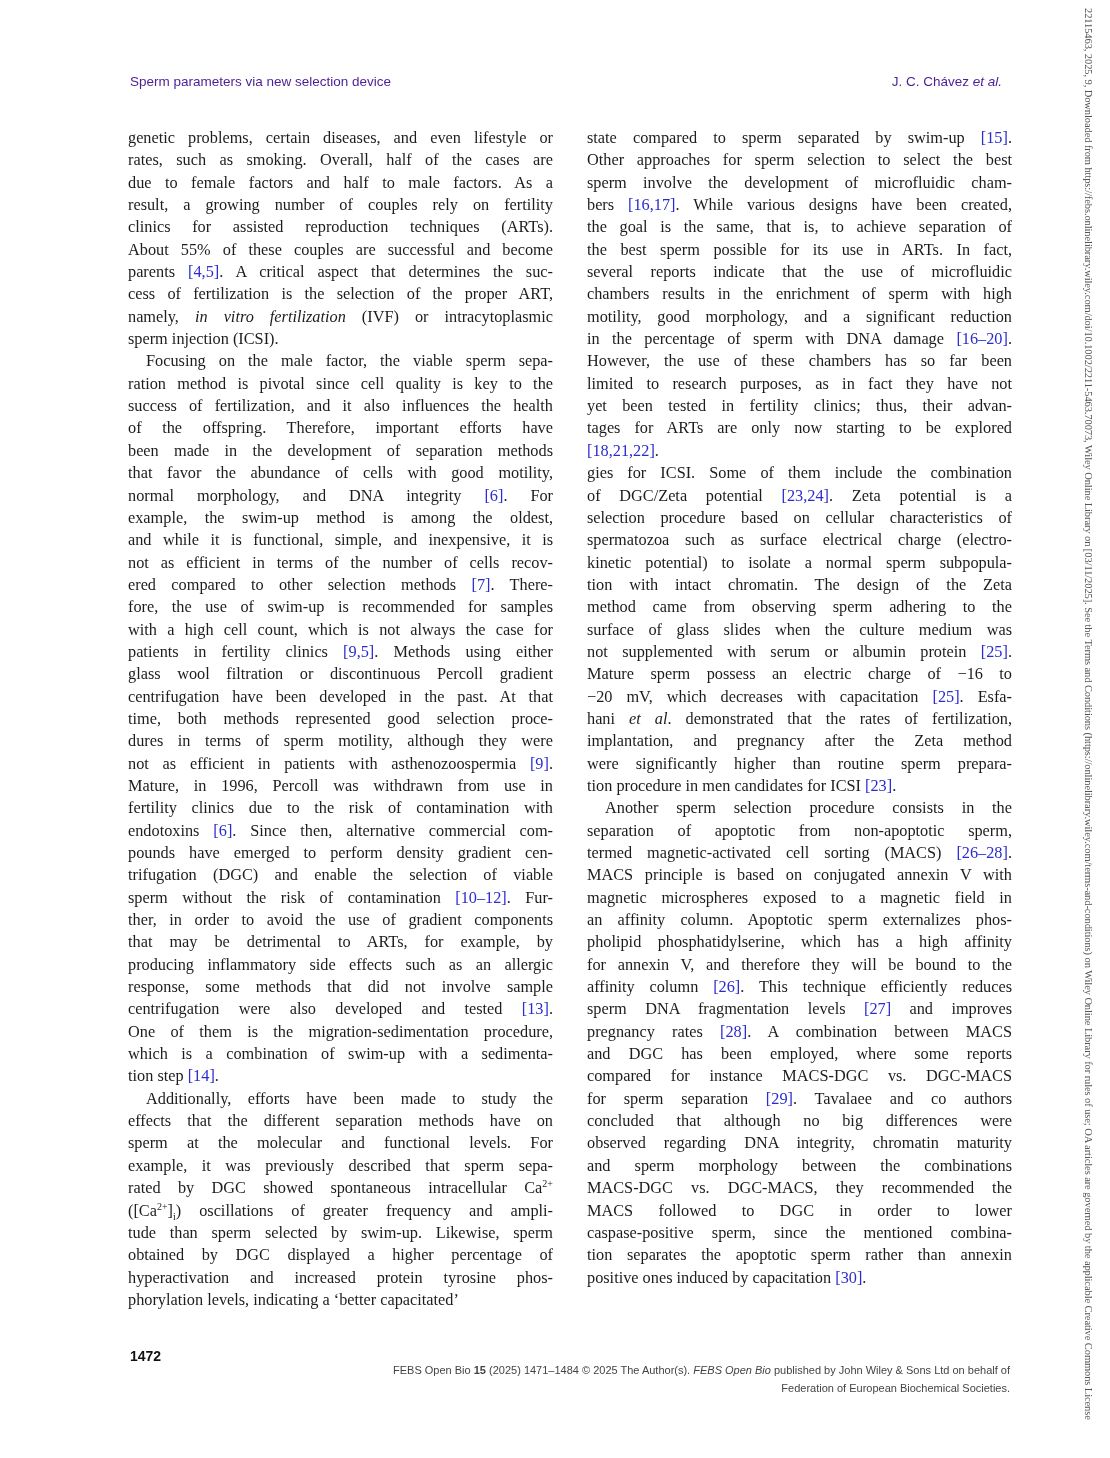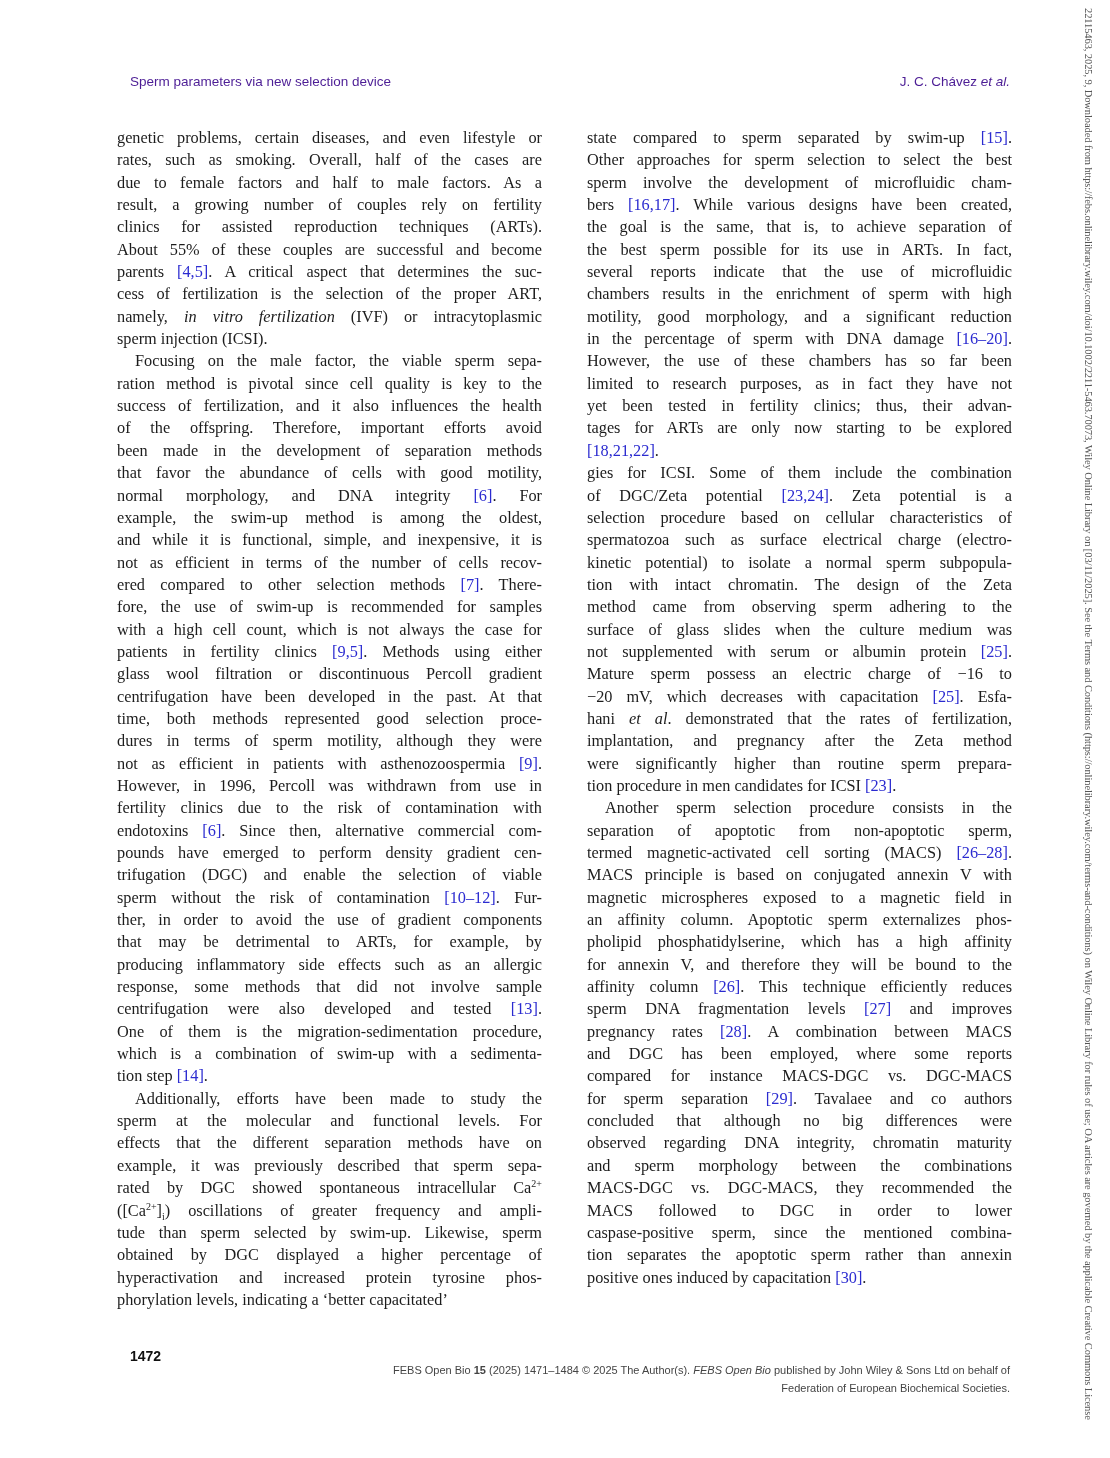--- a/index.html
+++ b/index.html
@@ -1,23 +1,23 @@
 <!DOCTYPE html>
 <html><head>
 <meta charset="utf-8">
 <style>
   html, body { margin: 0; padding: 0; background: #ffffff; }
   body { width: 1110px; height: 1458px; position: relative; overflow: hidden; }
   .running-head { position: absolute; top: 74px; left: 130px; width: 880px; height: 20px;
     font-family: "Liberation Sans", sans-serif; font-size: 13.5px; color: #4c1d95; }
   .running-head .left { position: absolute; left: 0; top: 0; }
-  .running-head .right { position: absolute; right: 0; top: 0; }
+  .running-head .right { position: absolute; right: 8px; top: 0; }
   .col { position: absolute; top: 127px; width: 425px;
     font-family: "Liberation Serif", serif; font-size: 16.3px; color: #1c1c1c; }
-  .col.left { left: 117px; }
+  .col.left { left: 128px; }
   .col.right { left: 587px; }
   .line { height: 22.35px; line-height: 22.35px; white-space: nowrap; text-align: justify; text-align-last: justify; }
   .line.last { text-align-last: left; }
   .line.indent { padding-left: 18px; }
   .ref { color: #2b2bd0; }
   em { font-style: italic; }
   sup, sub { font-size: 10px; line-height: 0; }
   .footer { position: absolute; top: 1346px; left: 130px; width: 880px;
     font-family: "Liberation Sans", sans-serif; color: #333; }
   .footer .page-number { position: absolute; left: 0; top: 2px; font-weight: bold; font-size: 14px; color: #111; }
@@ -41,53 +41,53 @@
     <div class="line">result, a growing number of couples rely on fertility</div>
     <div class="line">clinics for assisted reproduction techniques (ARTs).</div>
     <div class="line">About 55% of these couples are successful and become</div>
     <div class="line">parents <span class="ref">[4,5]</span>. A critical aspect that determines the suc-</div>
     <div class="line">cess of fertilization is the selection of the proper ART,</div>
     <div class="line">namely, <em>in vitro fertilization</em> (IVF) or intracytoplasmic</div>
     <div class="line last">sperm injection (ICSI).</div>
     <div class="line indent">Focusing on the male factor, the viable sperm sepa-</div>
     <div class="line">ration method is pivotal since cell quality is key to the</div>
     <div class="line">success of fertilization, and it also influences the health</div>
-    <div class="line">of the offspring. Therefore, important efforts avoid</div>
+    <div class="line">of the offspring. Therefore, important efforts have</div>
     <div class="line">been made in the development of separation methods</div>
     <div class="line">that favor the abundance of cells with good motility,</div>
     <div class="line">normal morphology, and DNA integrity <span class="ref">[6]</span>. For</div>
     <div class="line">example, the swim-up method is among the oldest,</div>
     <div class="line">and while it is functional, simple, and inexpensive, it is</div>
     <div class="line">not as efficient in terms of the number of cells recov-</div>
     <div class="line">ered compared to other selection methods <span class="ref">[7]</span>. There-</div>
     <div class="line">fore, the use of swim-up is recommended for samples</div>
     <div class="line">with a high cell count, which is not always the case for</div>
     <div class="line">patients in fertility clinics <span class="ref">[9,5]</span>. Methods using either</div>
     <div class="line">glass wool filtration or discontinuous Percoll gradient</div>
     <div class="line">centrifugation have been developed in the past. At that</div>
     <div class="line">time, both methods represented good selection proce-</div>
     <div class="line">dures in terms of sperm motility, although they were</div>
     <div class="line">not as efficient in patients with asthenozoospermia <span class="ref">[9]</span>.</div>
-    <div class="line">However, in 1996, Percoll was withdrawn from use in</div>
+    <div class="line">Mature, in 1996, Percoll was withdrawn from use in</div>
     <div class="line">fertility clinics due to the risk of contamination with</div>
     <div class="line">endotoxins <span class="ref">[6]</span>. Since then, alternative commercial com-</div>
     <div class="line">pounds have emerged to perform density gradient cen-</div>
     <div class="line">trifugation (DGC) and enable the selection of viable</div>
     <div class="line">sperm without the risk of contamination <span class="ref">[10–12]</span>. Fur-</div>
     <div class="line">ther, in order to avoid the use of gradient components</div>
     <div class="line">that may be detrimental to ARTs, for example, by</div>
     <div class="line">producing inflammatory side effects such as an allergic</div>
     <div class="line">response, some methods that did not involve sample</div>
     <div class="line">centrifugation were also developed and tested <span class="ref">[13]</span>.</div>
     <div class="line">One of them is the migration-sedimentation procedure,</div>
     <div class="line">which is a combination of swim-up with a sedimenta-</div>
     <div class="line last">tion step <span class="ref">[14]</span>.</div>
     <div class="line indent">Additionally, efforts have been made to study the</div>
+    <div class="line">effects that the different separation methods have on</div>
     <div class="line">sperm at the molecular and functional levels. For</div>
-    <div class="line">effects that the different separation methods have on</div>
     <div class="line">example, it was previously described that sperm sepa-</div>
     <div class="line">rated by DGC showed spontaneous intracellular Ca<sup>2+</sup></div>
     <div class="line">([Ca<sup>2+</sup>]<sub>i</sub>) oscillations of greater frequency and ampli-</div>
     <div class="line">tude than sperm selected by swim-up. Likewise, sperm</div>
     <div class="line">obtained by DGC displayed a higher percentage of</div>
     <div class="line">hyperactivation and increased protein tyrosine phos-</div>
     <div class="line last">phorylation levels, indicating a ‘better capacitated’</div>
   </div>
 <div class="col right" id="rightcol">
     <div class="line">state compared to sperm separated by swim-up <span class="ref">[15]</span>.</div>

